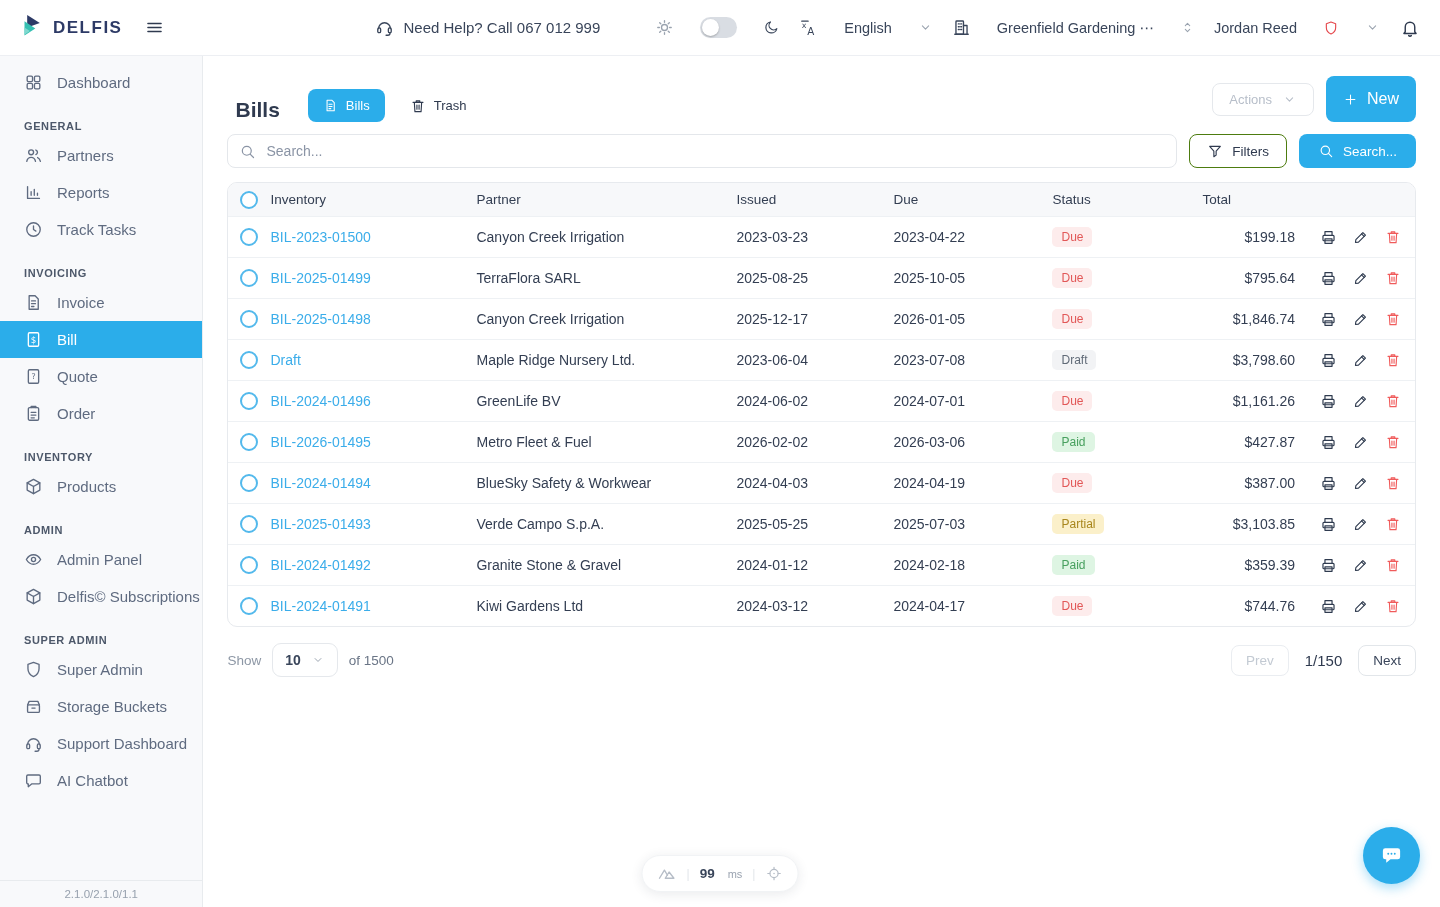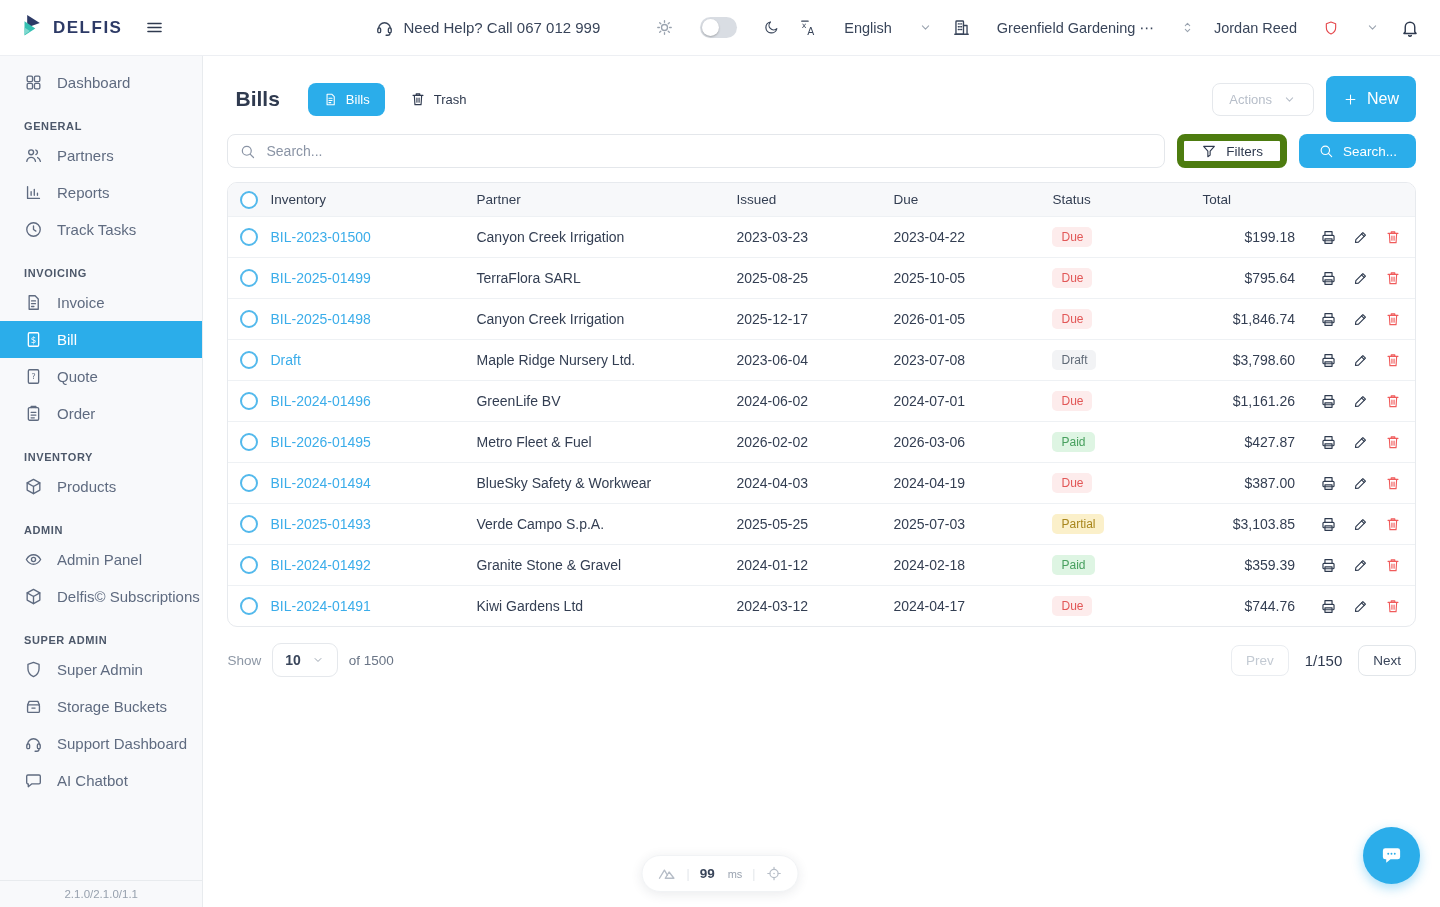--- a/index.html
+++ b/index.html
@@ -45,21 +45,21 @@
     margin: 19px 0 5px 24px; text-transform: uppercase;
   }
   .side-version {
     position: absolute; bottom: 0; left: 0; right: 0; height: 27px;
     border-top: 1px solid #e8ebee; display: flex; align-items: center; justify-content: center;
     font-size: 11.5px; color: #97a1ae;
   }
   .main { flex: 1; padding: 20px 24px 0 24px; position: relative; background: #fff; }
 
   
-  .page-head { display: flex; align-items: center; padding-left: 8px; }
+  .page-head { display: flex; align-items: flex-end; padding-left: 8px; }
   .page-title { font-size: 21px; font-weight: 700; color: #2f3a4f; margin-right: 28px; }
   .tab {
     display: flex; align-items: center; gap: 8px; height: 33px; padding: 0 15px;
     border-radius: 8px; font-size: 13px; background: none; border: none; cursor: pointer; color: #2f3a4f;
   }
   .tab.active { background: #2badea; color: #fff; }
   .tab + .tab { margin-left: 10px; }
   .btn-ghost {
     display: flex; align-items: center; gap: 10px; height: 33px; padding: 0 16px;
     background: #fff; border: 1px solid #e5e8ec; border-radius: 8px; cursor: pointer;
@@ -76,21 +76,21 @@
   .search-wrap { flex: 1; position: relative; }
   .search-wrap .ic { position: absolute; left: 12px; top: 9px; color: #8a94a5; }
   .search-input {
     width: 100%; height: 34px; border: 1px solid #e4e7eb; border-radius: 8px;
     padding: 0 12px 0 38px; font-size: 14px; color: #333e52; outline: none; background: #fff;
     font-family: inherit;
   }
   .search-input::placeholder { color: #8a94a5; }
   .btn-filters {
     display: flex; align-items: center; gap: 9px; height: 34px; padding: 0 17px;
-    background: #fff; border: 7px solid #4d7c0f; border-radius: 8px; cursor: pointer;
+    background: #fff; border: 1px solid #4d7c0f; border-radius: 8px; cursor: pointer;
     font-size: 13.5px; color: #2f3a4f;
   }
   .btn-search { height: 34px; padding: 0 19px; font-size: 13.5px; }
 
   
   .tbl { margin-top: 14px; border: 1px solid #e7eaee; border-radius: 10px; overflow: hidden; background: #fff; }
   .trow { display: flex; align-items: center; height: 41px; border-top: 1px solid #eef1f4; font-size: 14px; }
   .thead { height: 33px; background: #f7f8fa; border-top: none; font-size: 13.5px; color: #333e52; font-weight: 500; }
   .c-check { width: 42px; display: flex; justify-content: center; }
   .c-doc { width: 206px; }

